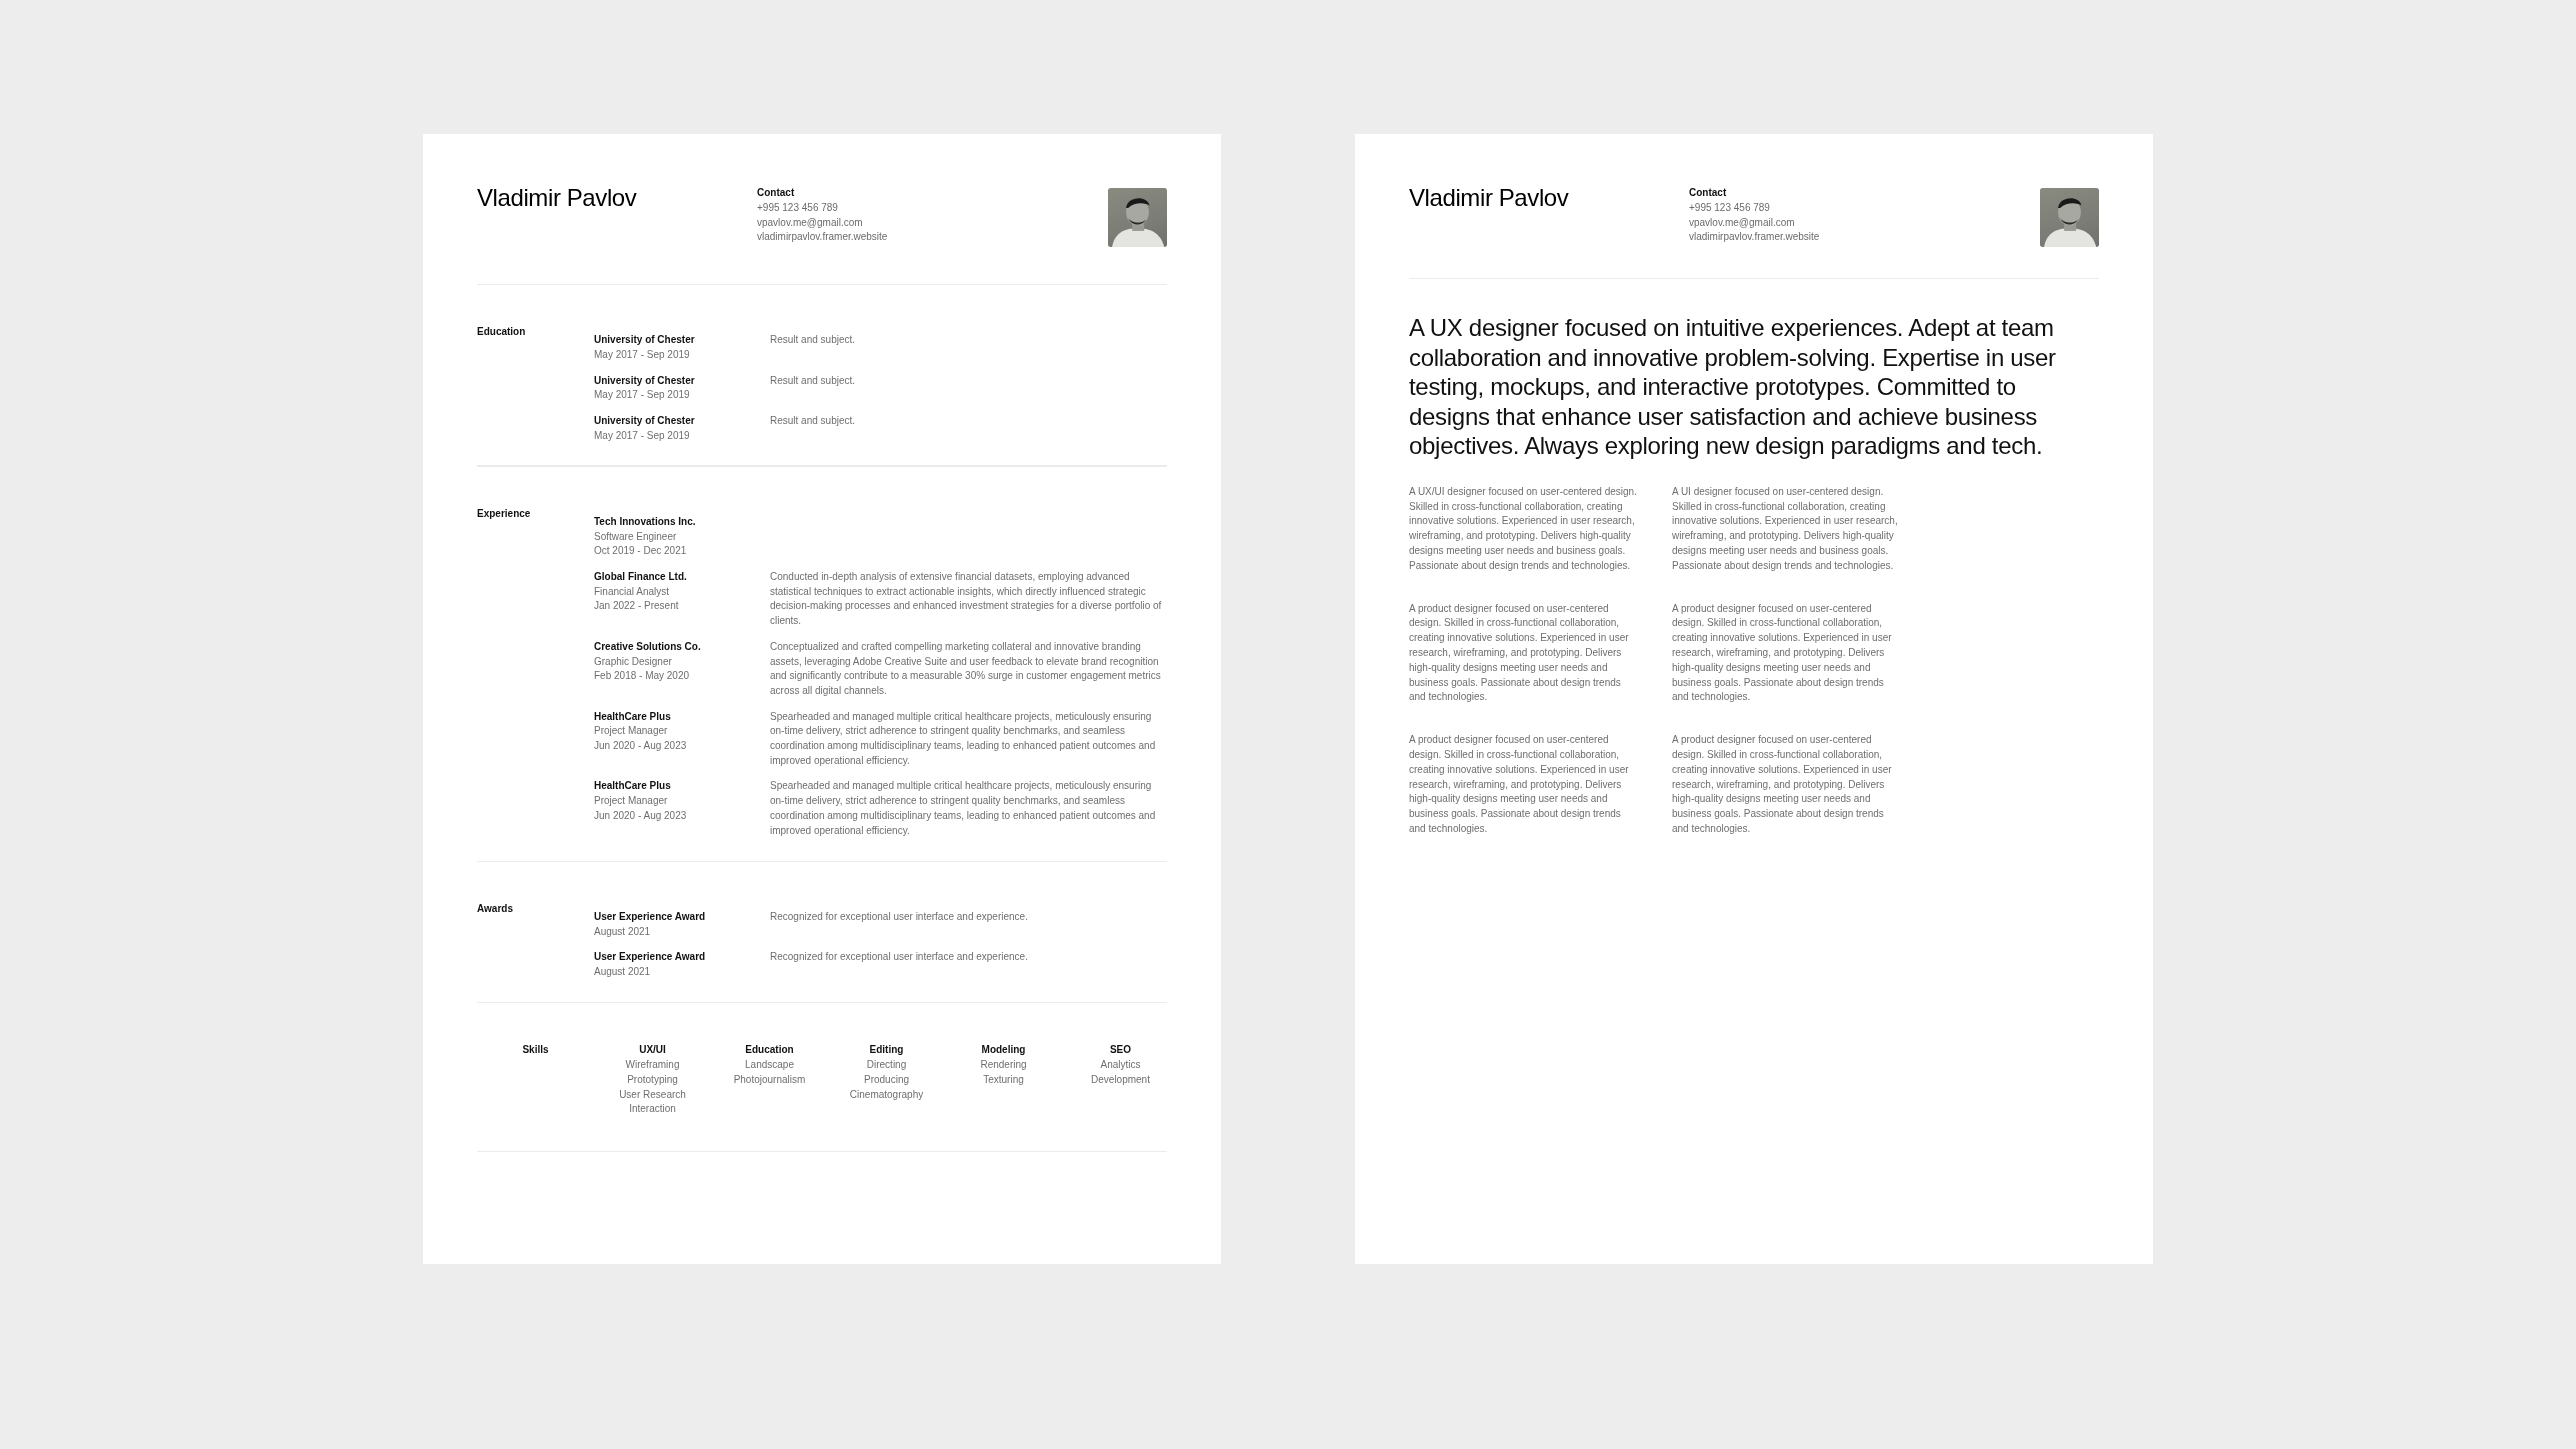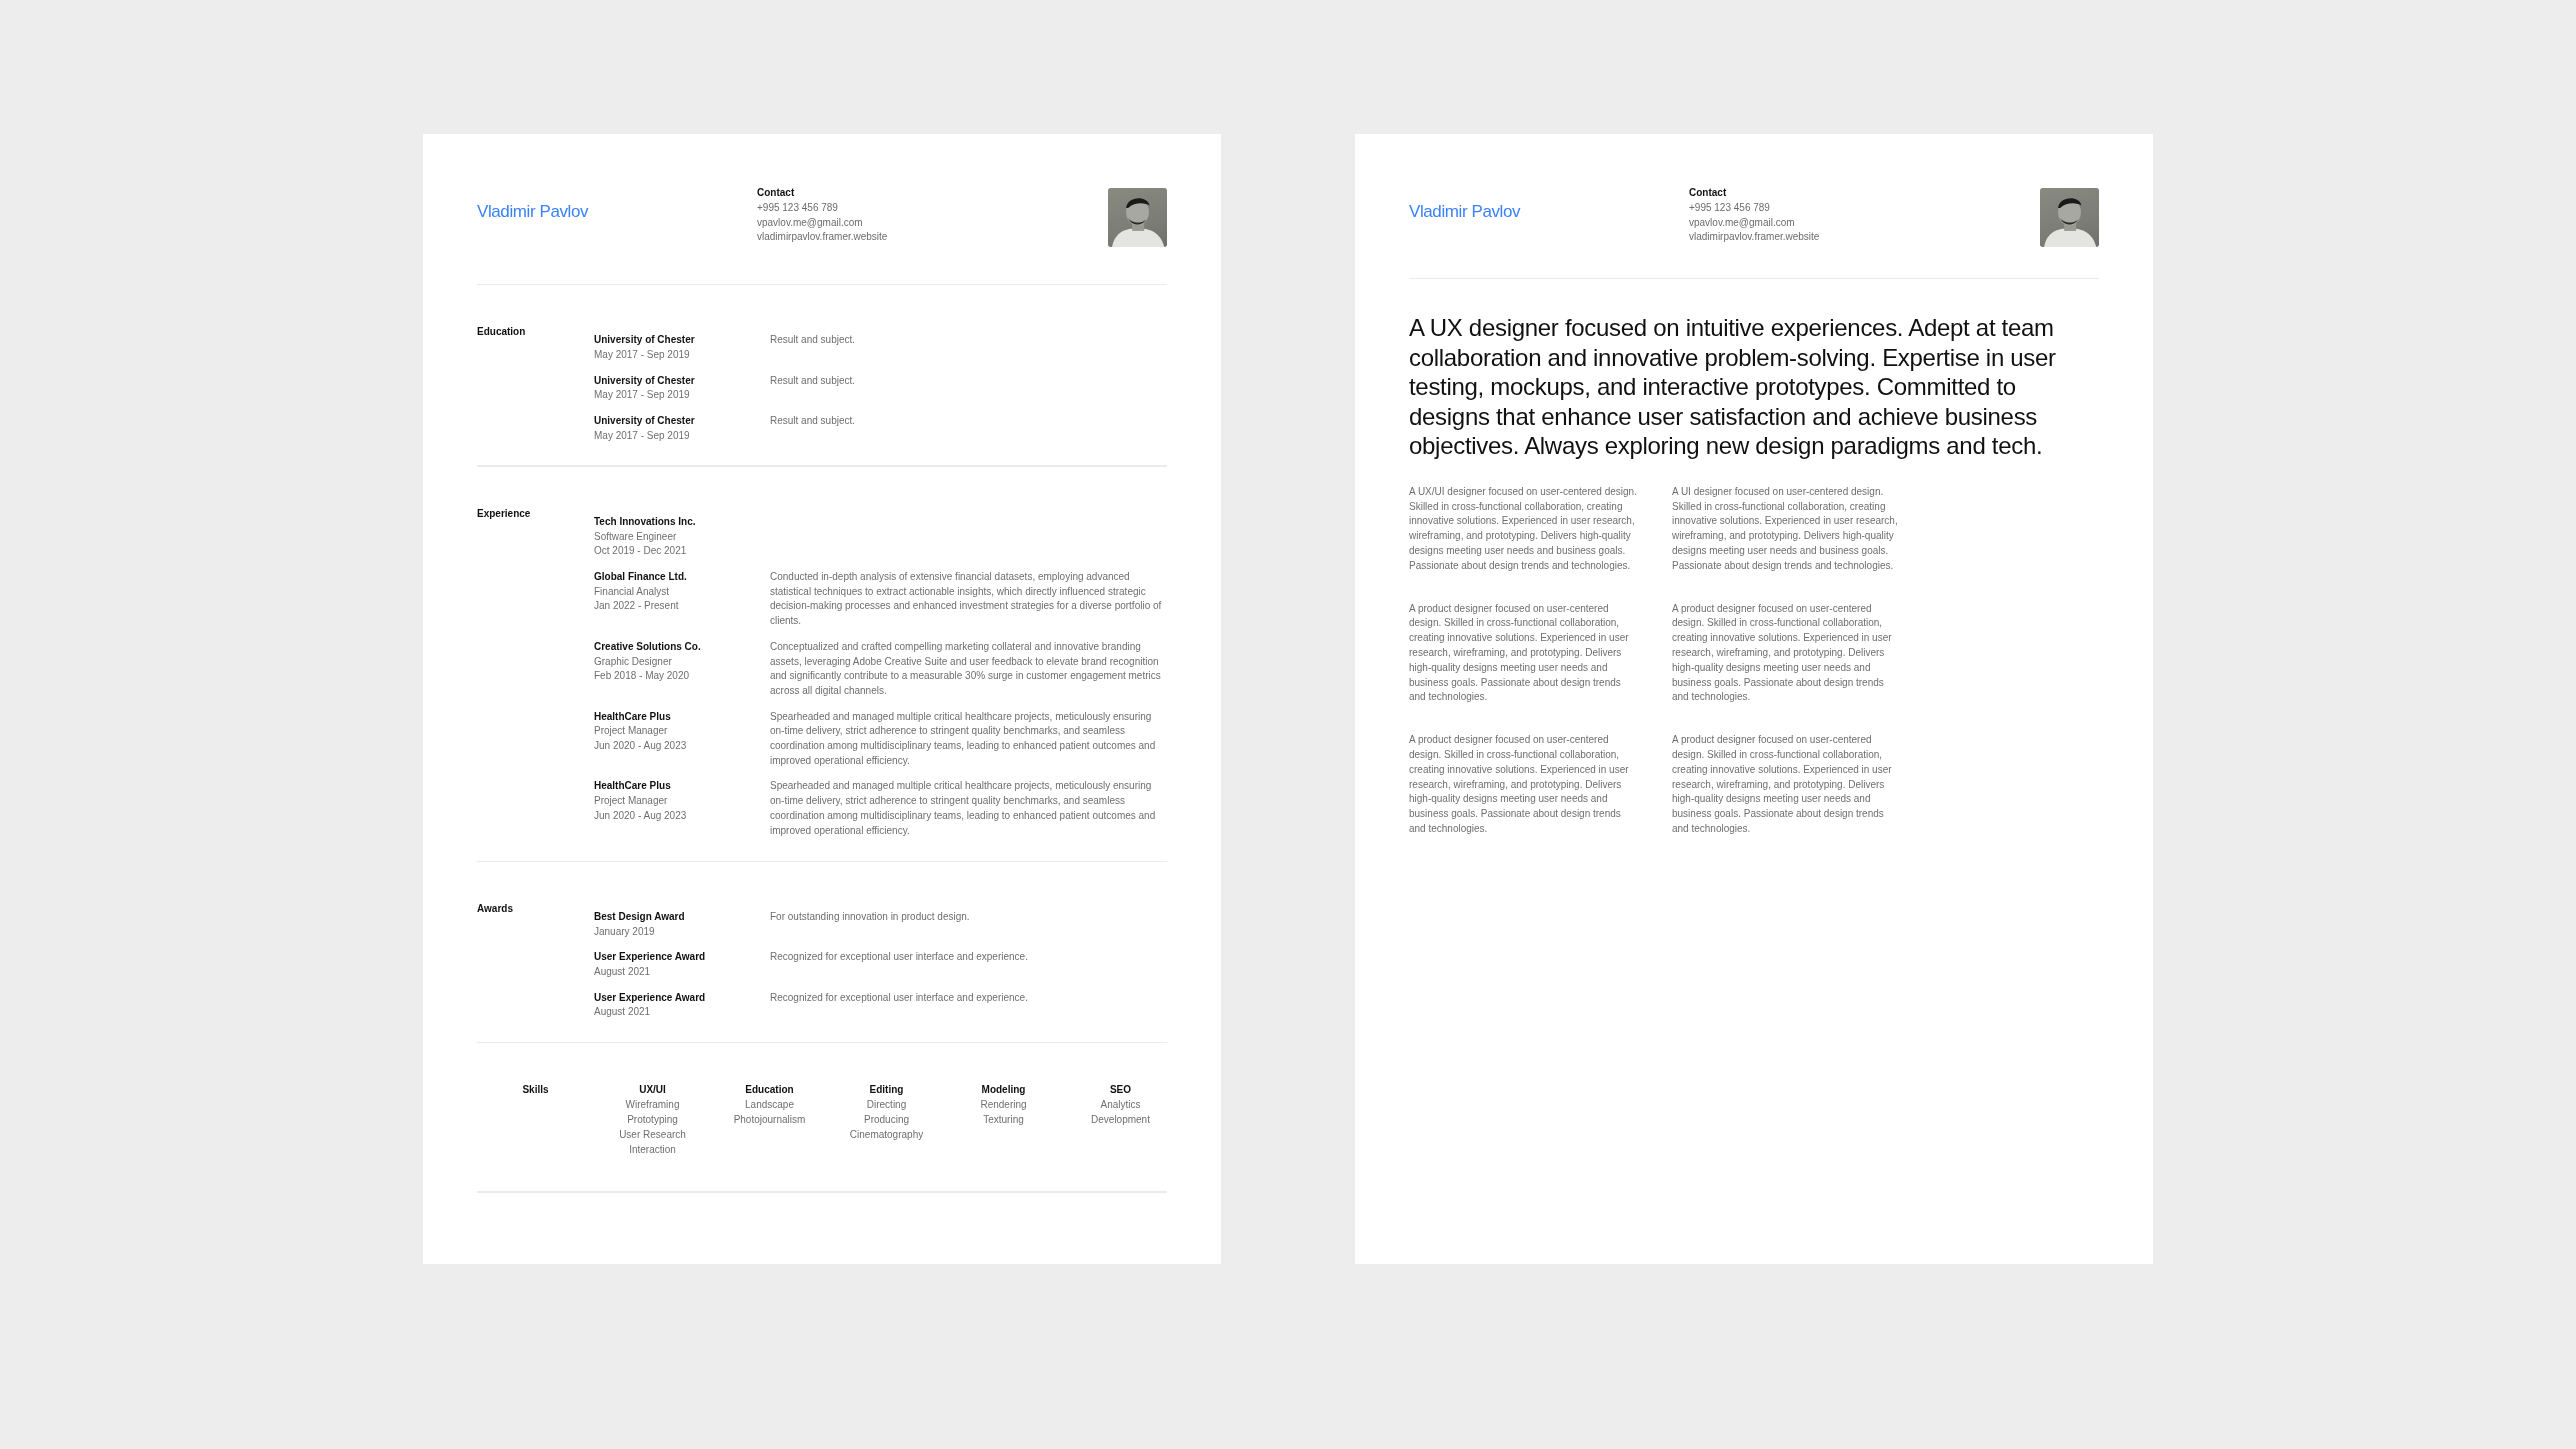--- a/index.html
+++ b/index.html
@@ -5,21 +5,21 @@
   html, body { margin:0; padding:0; }
   body {
     width:2576px; height:1449px; background:#ededed; position:relative; overflow:hidden;
     font-family:"Liberation Sans", sans-serif; color:#111;
   }
   .card { position:absolute; top:134px; width:798px; height:1130px; background:#fff; }
   .card-left { left:423px; }
   .card-right { left:1355px; }
   .inner { position:absolute; left:54px; right:54px; top:0; }
   .header { position:relative; height:150px; }
-  .name { position:absolute; left:0; top:68px; font-size:17px; font-weight:500; letter-spacing:-0.4px; color:#3b82f6; }
+  .name { position:absolute; left:0; top:50px; font-size:24px; font-weight:500; letter-spacing:-0.4px; color:#000000; }
   .contact { position:absolute; left:280px; top:52px; font-size:10px; line-height:14.8px; }
   .contact .ttl { font-weight:700; color:#111; }
   .contact .ln { color:#6b6b6b; }
   .photo {
     position:absolute; right:0; top:54px; width:59px; height:59px; border-radius:2.7px; overflow:hidden;
     background:linear-gradient(160deg,#8a8a80 0%,#7b7d76 60%,#6e706a 100%);
   }
   .divider { height:1.3px; background:#ebebeb; }
   .section { position:relative; padding:40px 0 22px 0; display:flex; }
   .sec-label { width:117px; font-size:10px; line-height:14.8px; font-weight:700; color:#111; flex:none; }
@@ -133,27 +133,20 @@
         </div>
       </div>
     </div>
     <div class="divider"></div>
 
     <div class="section">
       <div class="sec-label">Awards</div>
       <div class="sec-body">
         <div class="row">
           <div class="c2">
-              <div class="b">Best Design Award</div>
-              <div class="g">January 2019</div>
-            </div>
-          <div class="c3">For outstanding innovation in product design.</div>
-        </div>
-        <div class="row">
-          <div class="c2">
               <div class="b">User Experience Award</div>
               <div class="g">August 2021</div>
             </div>
           <div class="c3">Recognized for exceptional user interface and experience.</div>
         </div>
         <div class="row">
           <div class="c2">
               <div class="b">User Experience Award</div>
               <div class="g">August 2021</div>
             </div>

